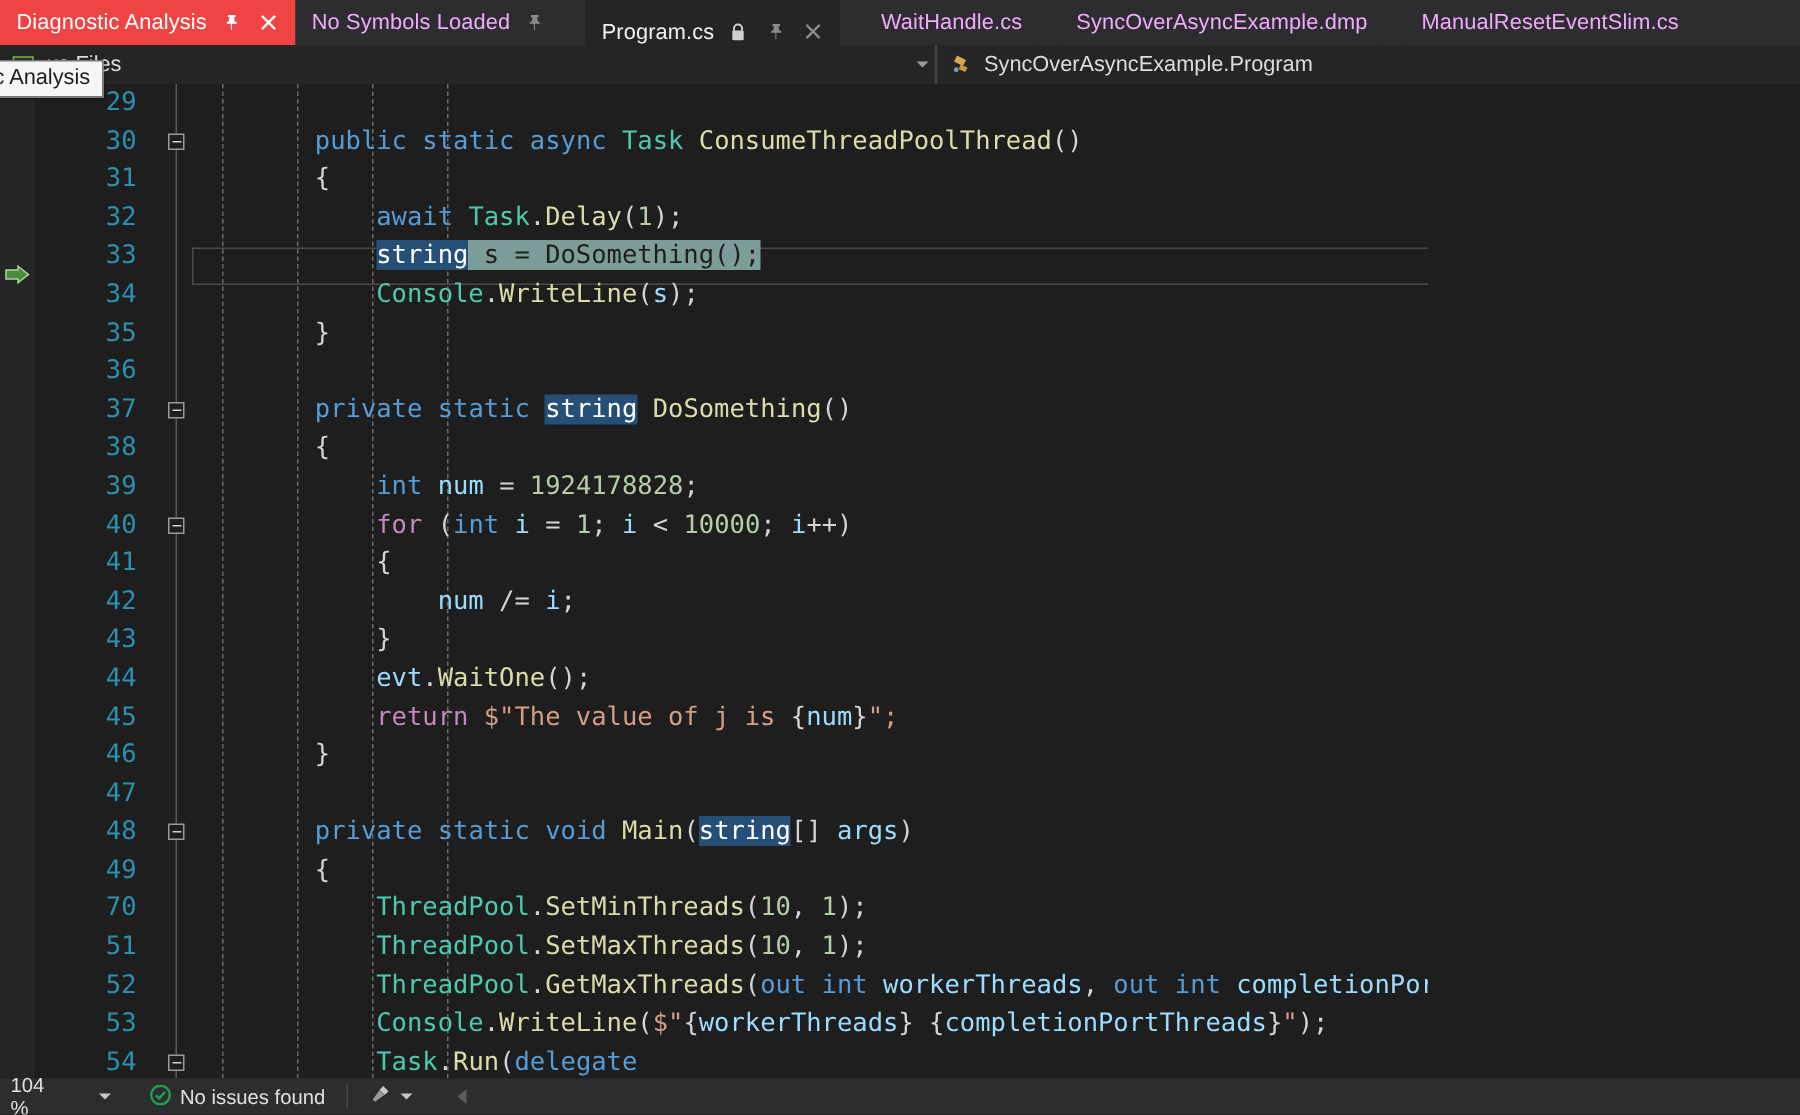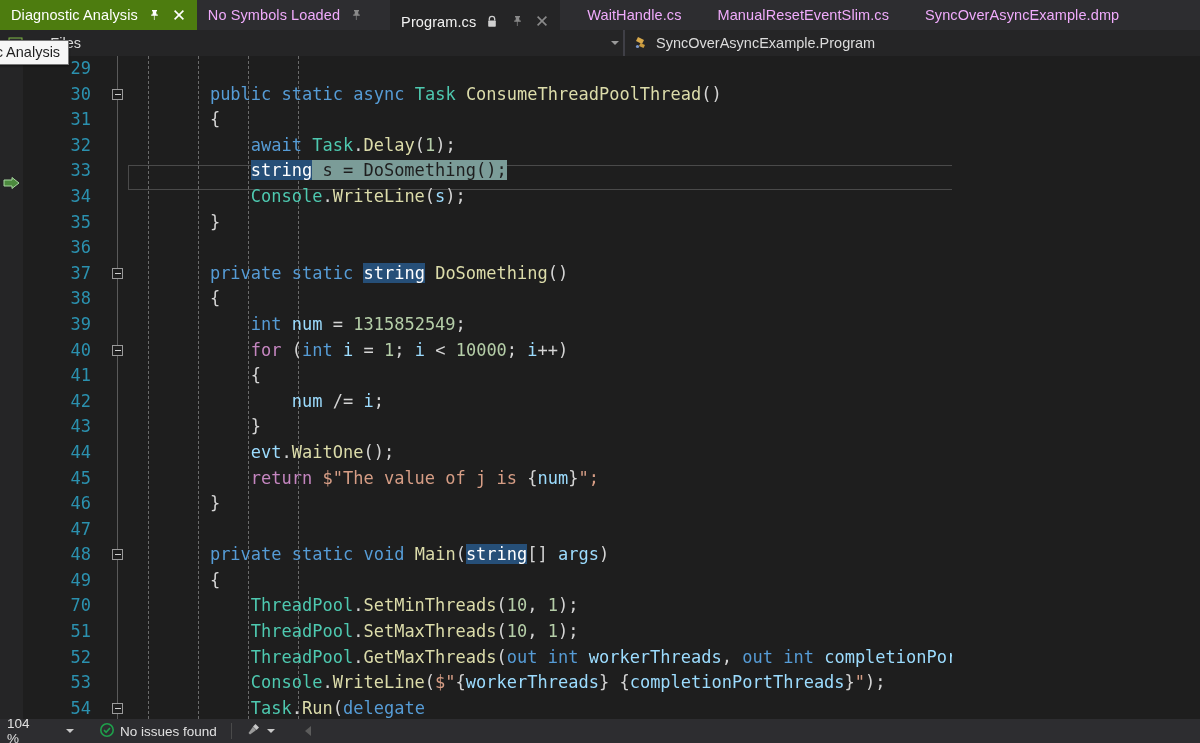--- a/index.html
+++ b/index.html
@@ -20,21 +20,21 @@
   .tab {
     display: flex; align-items: center;
     padding: 0 9px 0 11px;
     height: 30px;
     font-size: 14.5px;
     color: #f1f1f1;
     white-space: nowrap;
     position: relative;
   }
   .tab .tlabel { letter-spacing: .1px; }
-  .tab.active-blue { background: #4d7c0f; color: #ffffff; align-items: center; }
+  .tab.active-blue { background: #ef4444; color: #ffffff; align-items: center; }
   .tab.active-file { background: #252526; color: #f1f1f1; align-items: flex-end; }
   .tab.plain { background: #2d2d30; color: #f0abfc; }
   .tab.spaced { margin-left: 16px; }
   .tab-ico {
     display: inline-flex; align-items: center; justify-content: center;
     width: 18px; height: 18px; margin-left: 7px; flex: none;
   }
   .tab-ico svg { display:block; }
 
   
@@ -196,24 +196,24 @@
         <span class="tab-ico" style="color: rgb(138, 138, 138);">
           <svg width="12" height="12" viewBox="0 0 12 12">
             <path d="M1.6 1.6 L10.4 10.4 M10.4 1.6 L1.6 10.4" stroke="currentColor" stroke-width="1.6" fill="none"></path>
           </svg>
         </span>
       </div>
       <div class="tab plain spaced">
         <span class="tlabel">WaitHandle.cs</span>
       </div>
       <div class="tab plain spaced">
+        <span class="tlabel">SyncOverAsyncExample.dmp</span>
+      </div>
+      <div class="tab plain spaced">
         <span class="tlabel">ManualResetEventSlim.cs</span>
-      </div>
-      <div class="tab plain spaced">
-        <span class="tlabel">SyncOverAsyncExample.dmp</span>
       </div>
     </div>
 
   <div class="navbar">
     <div class="nav-combo left">
       <span class="nav-icon">
         <svg width="16" height="16" viewBox="0 0 16 16">
           <rect x="1" y="3" width="13" height="10" fill="#2d2d30" stroke="#7fba42" stroke-width="1"></rect>
           <rect x="3" y="5" width="9" height="6" fill="#3a3a3d"></rect>
         </svg>
@@ -257,21 +257,21 @@
           <div class="line"><span class="lnum">29</span><span class="code"></span></div>
           <div class="line"><span class="lnum">30</span><span class="code"><span class="pun">        </span><span class="kw">public</span><span class="pun"> </span><span class="kw">static</span><span class="pun"> </span><span class="kw">async</span><span class="pun"> </span><span class="typ">Task</span><span class="pun"> </span><span class="mth">ConsumeThreadPoolThread</span><span class="pun">()</span></span></div>
           <div class="line"><span class="lnum">31</span><span class="code"><span class="pun">        {</span></span></div>
           <div class="line"><span class="lnum">32</span><span class="code"><span class="pun">            </span><span class="kw">await</span><span class="pun"> </span><span class="typ">Task</span><span class="pun">.</span><span class="mth">Delay</span><span class="pun">(</span><span class="num">1</span><span class="pun">);</span></span></div>
           <div class="line"><span class="lnum">33</span><span class="code"><span class="pun">            </span><span class="sel">string</span><span class="hl"> s = DoSomething();</span></span></div>
           <div class="line"><span class="lnum">34</span><span class="code"><span class="pun">            </span><span class="typ">Console</span><span class="pun">.</span><span class="mth">WriteLine</span><span class="pun">(</span><span class="idn">s</span><span class="pun">);</span></span></div>
           <div class="line"><span class="lnum">35</span><span class="code"><span class="pun">        }</span></span></div>
           <div class="line"><span class="lnum">36</span><span class="code"></span></div>
           <div class="line"><span class="lnum">37</span><span class="code"><span class="pun">        </span><span class="kw">private</span><span class="pun"> </span><span class="kw">static</span><span class="pun"> </span><span class="sel">string</span><span class="pun"> </span><span class="mth">DoSomething</span><span class="pun">()</span></span></div>
           <div class="line"><span class="lnum">38</span><span class="code"><span class="pun">        {</span></span></div>
-          <div class="line"><span class="lnum">39</span><span class="code"><span class="pun">            </span><span class="kw">int</span><span class="pun"> </span><span class="idn">num</span><span class="pun"> = </span><span class="num">1315852549</span><span class="pun">;</span></span></div>
+          <div class="line"><span class="lnum">39</span><span class="code"><span class="pun">            </span><span class="kw">int</span><span class="pun"> </span><span class="idn">num</span><span class="pun"> = </span><span class="num">1924178828</span><span class="pun">;</span></span></div>
           <div class="line"><span class="lnum">40</span><span class="code"><span class="pun">            </span><span class="kwc">for</span><span class="pun"> (</span><span class="kw">int</span><span class="pun"> </span><span class="idn">i</span><span class="pun"> = </span><span class="num">1</span><span class="pun">; </span><span class="idn">i</span><span class="pun"> &lt; </span><span class="num">10000</span><span class="pun">; </span><span class="idn">i</span><span class="pun">++)</span></span></div>
           <div class="line"><span class="lnum">41</span><span class="code"><span class="pun">            {</span></span></div>
           <div class="line"><span class="lnum">42</span><span class="code"><span class="pun">                </span><span class="idn">num</span><span class="pun"> /= </span><span class="idn">i</span><span class="pun">;</span></span></div>
           <div class="line"><span class="lnum">43</span><span class="code"><span class="pun">            }</span></span></div>
           <div class="line"><span class="lnum">44</span><span class="code"><span class="pun">            </span><span class="idn">evt</span><span class="pun">.</span><span class="mth">WaitOne</span><span class="pun">();</span></span></div>
           <div class="line"><span class="lnum">45</span><span class="code"><span class="pun">            </span><span class="kwc">return</span><span class="pun"> </span><span class="str">$"The value of j is </span><span class="pun">{</span><span class="idn">num</span><span class="pun">}</span><span class="str">";</span></span></div>
           <div class="line"><span class="lnum">46</span><span class="code"><span class="pun">        }</span></span></div>
           <div class="line"><span class="lnum">47</span><span class="code"></span></div>
           <div class="line"><span class="lnum">48</span><span class="code"><span class="pun">        </span><span class="kw">private</span><span class="pun"> </span><span class="kw">static</span><span class="pun"> </span><span class="kw">void</span><span class="pun"> </span><span class="mth">Main</span><span class="pun">(</span><span class="sel">string</span><span class="pun">[] </span><span class="idn">args</span><span class="pun">)</span></span></div>
           <div class="line"><span class="lnum">49</span><span class="code"><span class="pun">        {</span></span></div>

